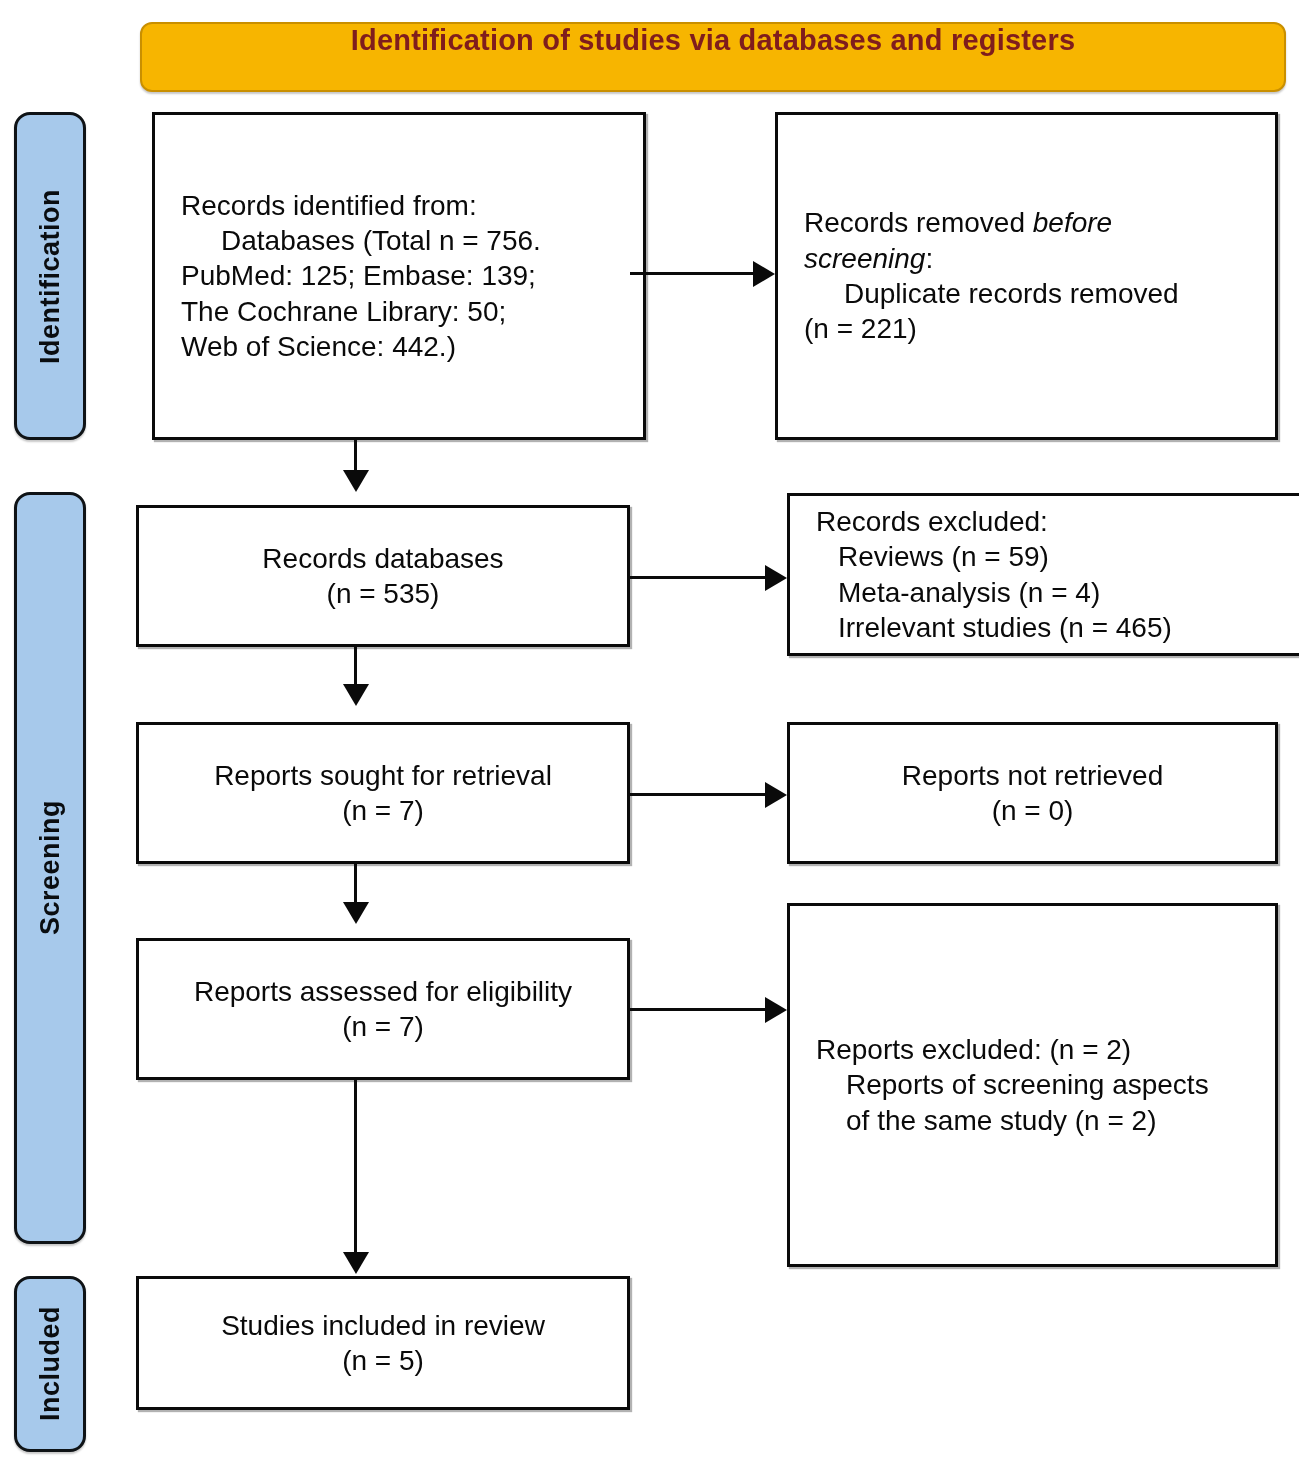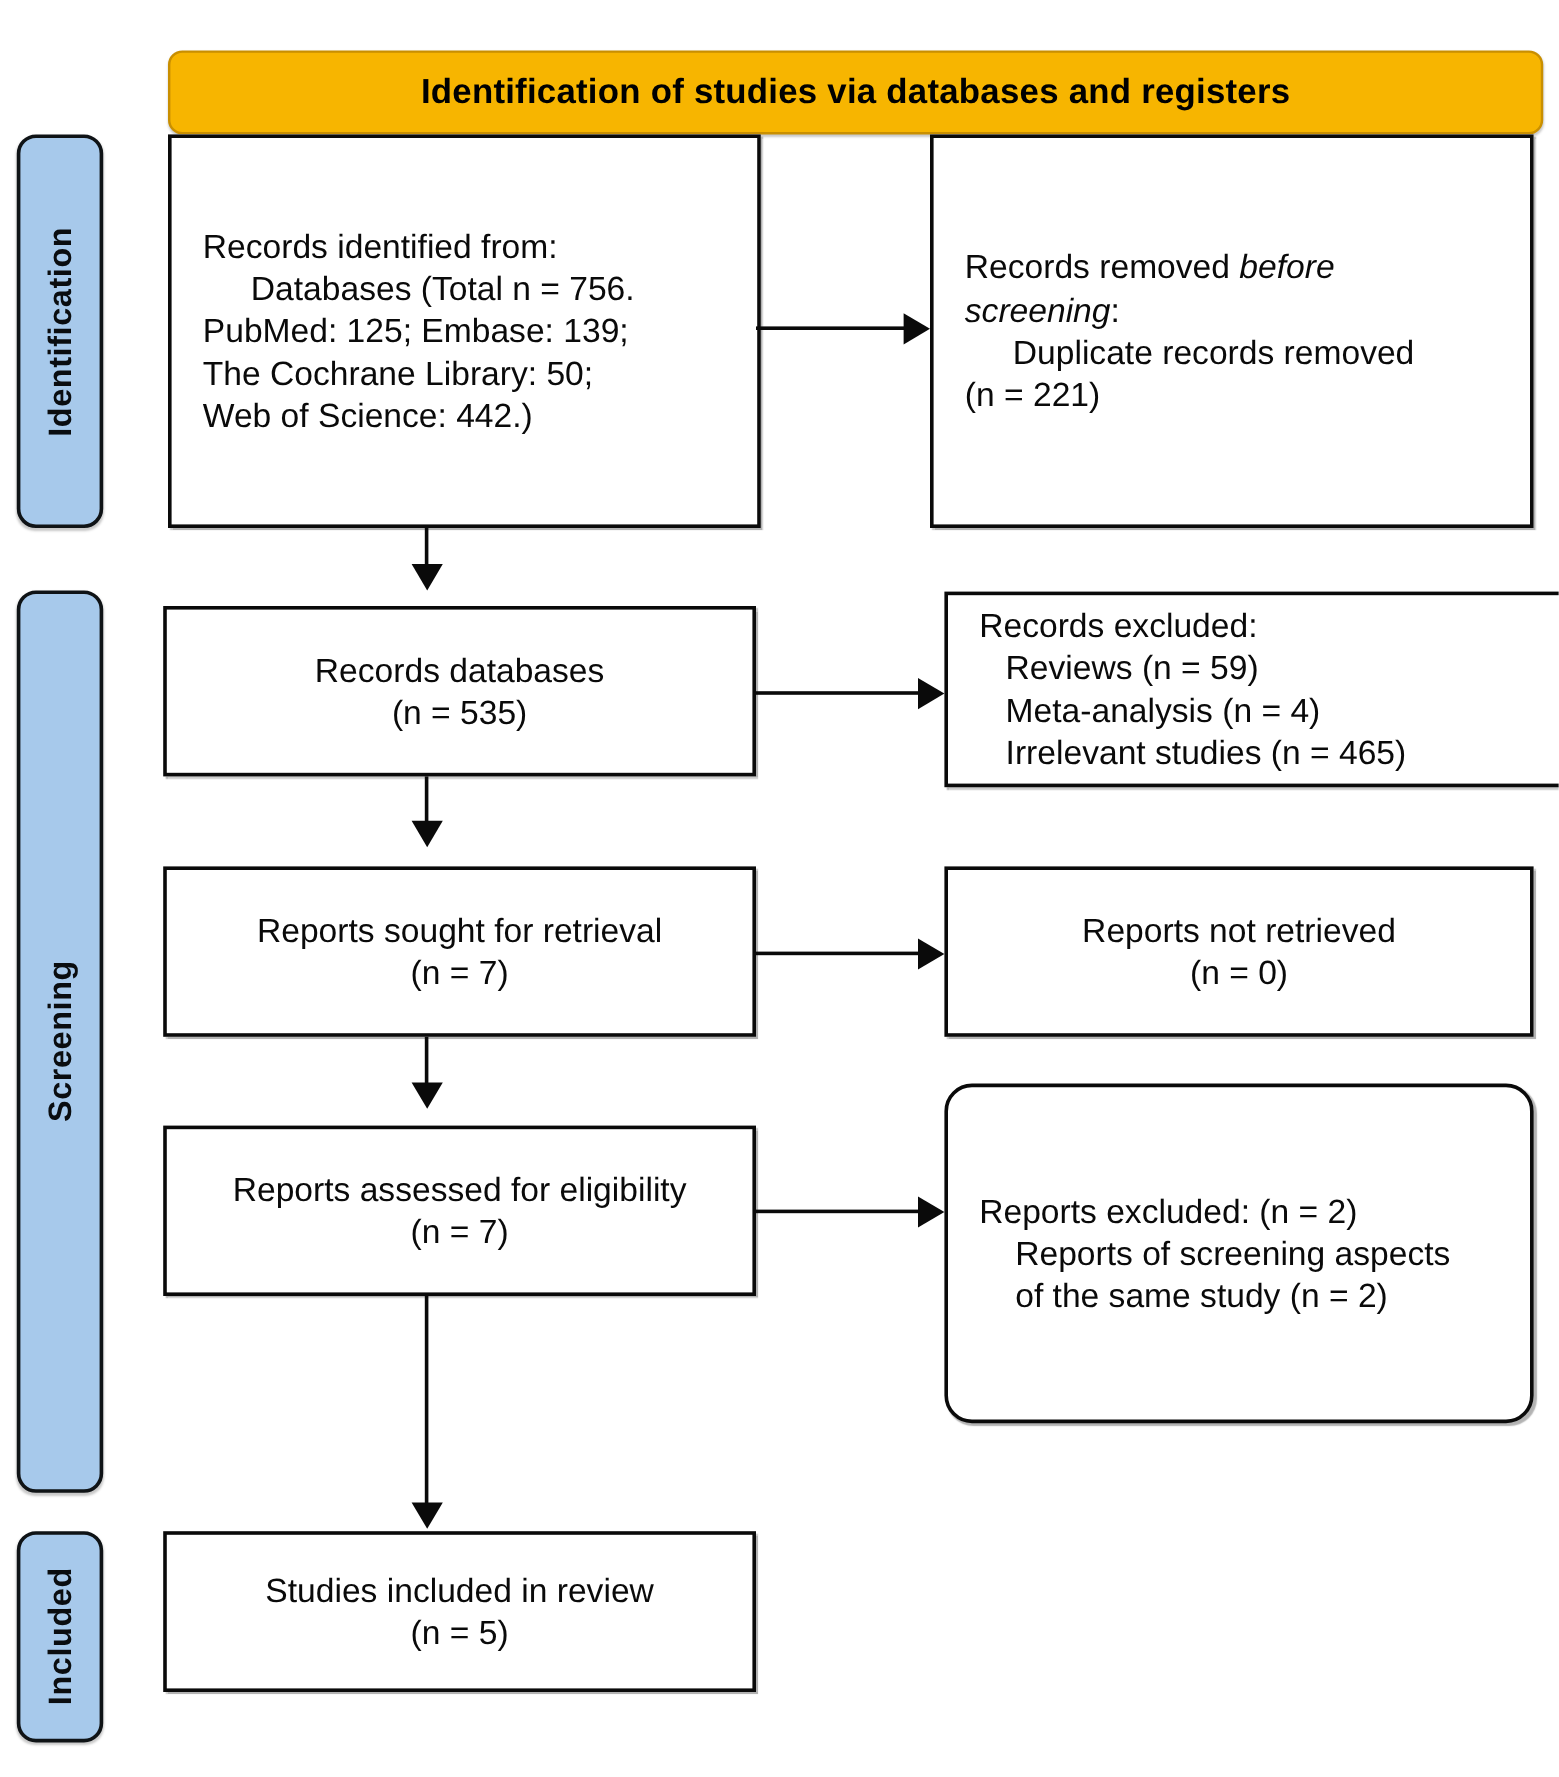--- a/index.html
+++ b/index.html
@@ -18,27 +18,26 @@
   }
 
   
   .banner {
     position: absolute;
     box-sizing: border-box;
     background: #F7B500;
     border: 2px solid #C98F00;
     border-radius: 12px;
     display: flex;
-    align-items: center;
+    align-items: flex-start;
     justify-content: center;
-    color: #000000;
+    color: #7f1d1d;
     font-weight: bold;
     letter-spacing: 0.2px;
     box-shadow: 0 2px 2px rgba(0,0,0,0.22);
-    margin-top: 20px;
   }
 
   
   .stage {
     position: absolute;
     box-sizing: border-box;
     background: #A7C9EB;
     border: 3px solid #0f1316;
     border-radius: 16px;
     display: flex;
@@ -120,21 +119,21 @@
   </div>
 
   <div class="stage" style="left:14px; top:492px; width:72px; height:752px;">
     <span class="stage-label">Screening</span>
   </div>
 
   <div class="stage" style="left:14px; top:1276px; width:72px; height:176px;">
     <span class="stage-label">Included</span>
   </div>
 
-  <div class="node left" style="left:140px; top:112px; width:494px; height:328px;">
+  <div class="node left" style="left:152px; top:112px; width:494px; height:328px;">
     <div class="node-text"><span>Records identified from:</span><br><span class="indent-1"></span><span>Databases (Total n = 756.</span><br><span>PubMed: 125; Embase: 139;</span><br><span>The Cochrane Library: 50;</span><br><span>Web of Science: 442.)</span></div>
   </div>
 
   <div class="node left" style="left:775px; top:112px; width:503px; height:328px;">
     <div class="node-text"><span>Records removed </span><span class="ital">before</span><br><span class="ital">screening</span><span>:</span><br><span class="indent-1"></span><span>Duplicate records removed</span><br><span>(n = 221)</span></div>
   </div>
 
   <div class="hline" style="left:630px; top:272px; width:125px;"></div>
   <div class="arrow-right" style="left:753px; top:261px;"></div>
 
@@ -166,21 +165,21 @@
   <div class="hline" style="left:630px; top:793px; width:137px;"></div>
   <div class="arrow-right" style="left:765px; top:782px;"></div>
 
   <div class="vline" style="left:354px; top:864px; height:52px;"></div>
   <div class="arrow-down" style="left:343px; top:902px;"></div>
 
   <div class="node center" style="left:136px; top:938px; width:494px; height:142px;">
     <div class="node-text"><span>Reports assessed for eligibility</span><br><span>(n = 7)</span></div>
   </div>
 
-  <div class="node left" style="left:787px; top:903px; width:491px; height:283px;border-radius:23px;">
+  <div class="node left" style="left:787px; top:903px; width:491px; height:364px;">
     <div class="node-text"><span>Reports excluded: (n = 2)</span><br><span class="indent-1" style="width:30px"></span><span>Reports of screening aspects</span><br><span class="indent-1" style="width:30px"></span><span>of the same study (n = 2)</span></div>
   </div>
 
   <div class="hline" style="left:630px; top:1008px; width:137px;"></div>
   <div class="arrow-right" style="left:765px; top:997px;"></div>
 
   <div class="vline" style="left:354px; top:1080px; height:185px;"></div>
   <div class="arrow-down" style="left:343px; top:1252px;"></div>
 
   <div class="node center" style="left:136px; top:1276px; width:494px; height:134px;">

